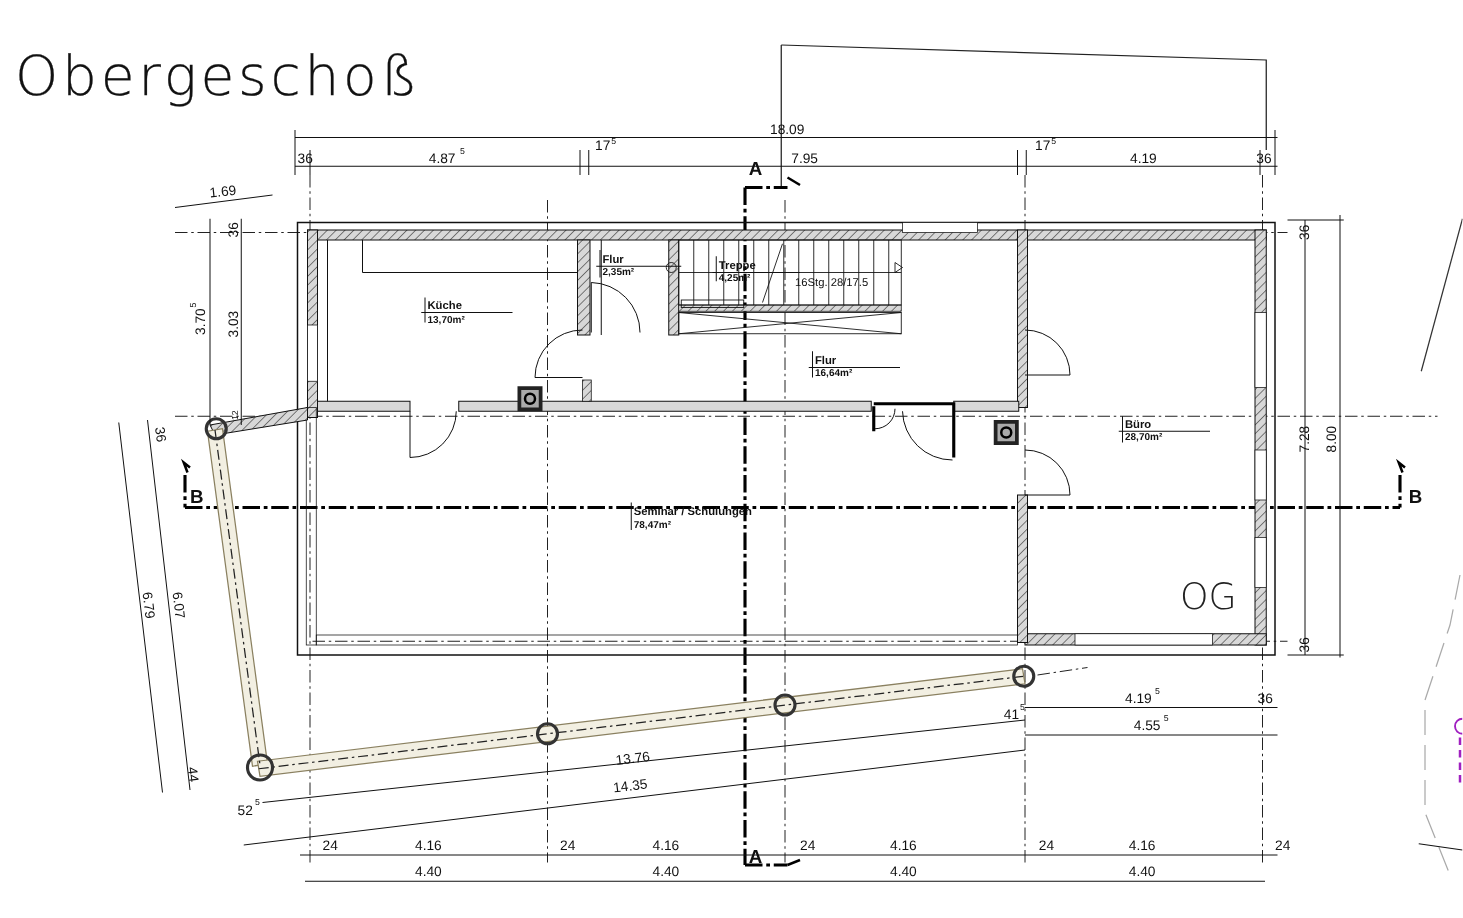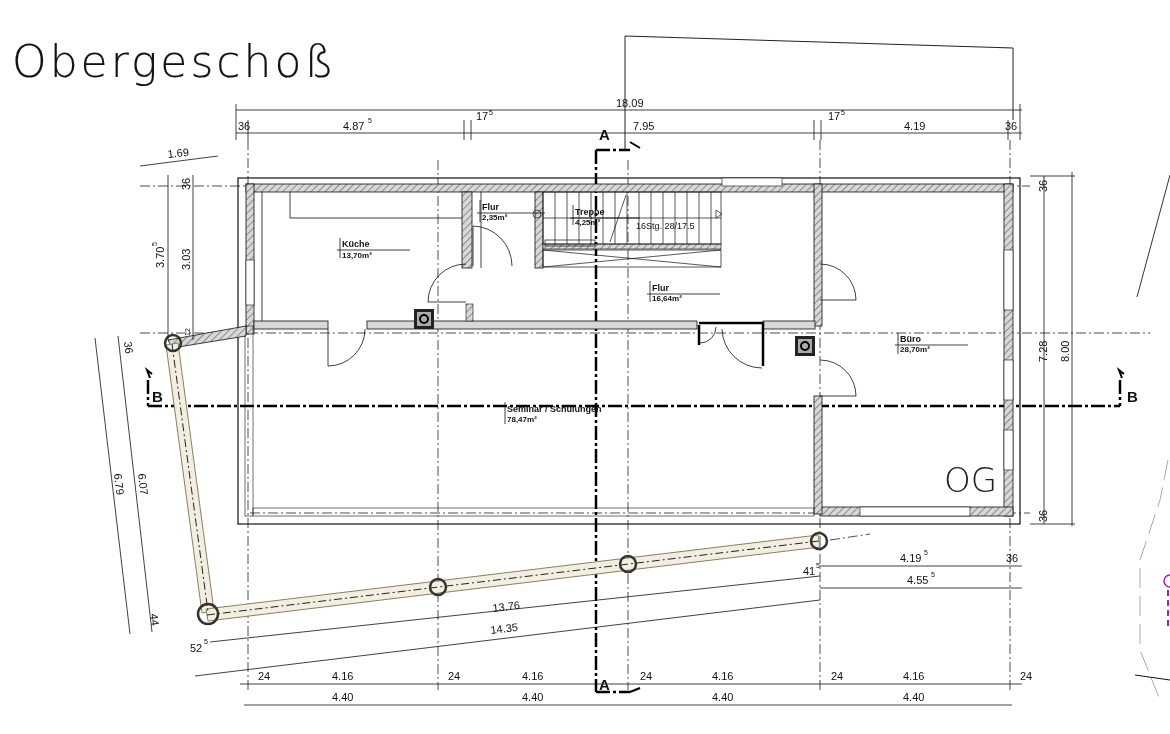--- a/index.html
+++ b/index.html
@@ -2,21 +2,21 @@
 <html><head>
 <meta charset="utf-8">
 <style>
   html, body { margin: 0; padding: 0; background: #ffffff; }
   body { width: 1170px; height: 734px; position: relative; overflow: hidden;
          font-family: "Liberation Sans", sans-serif; }
   #plan { position: absolute; left: 0; top: 0; }
   .title { position: absolute; left: 12px; top: 36px; font-family: "DejaVu Sans", sans-serif;
            font-weight: 200; font-size: 44px; letter-spacing: 3px; color: #111; text-align: center; -webkit-text-stroke: 0.2px #111; }
   .og { position: absolute; left: 944px; top: 460px; font-family: "DejaVu Sans", sans-serif;
-        font-weight: 200; font-size: 34px; color: #222; }
+        font-weight: 200; font-size: 29px; color: #222; }
   svg text { font-family: "Liberation Sans", sans-serif; fill: #111; }
   .dim { font-size: 11px; }
   .sup { font-size: 7px; }
   .room { font-size: 9px; font-weight: bold; }
   .area { font-size: 8px; font-weight: bold; }
   .sect { font-size: 15px; font-weight: bold; }
 </style>
 </head>
 <body>
 

